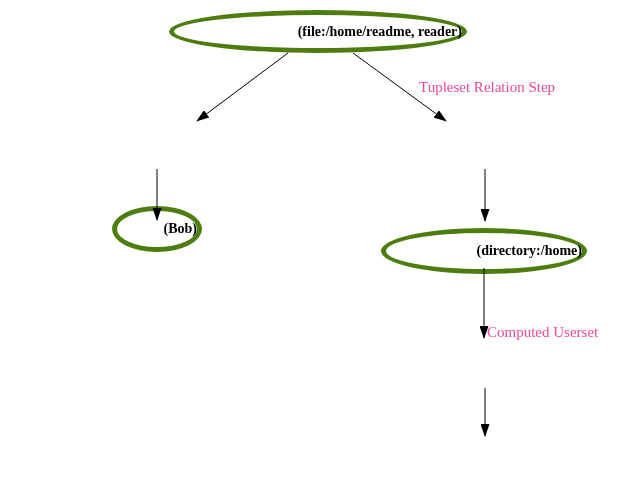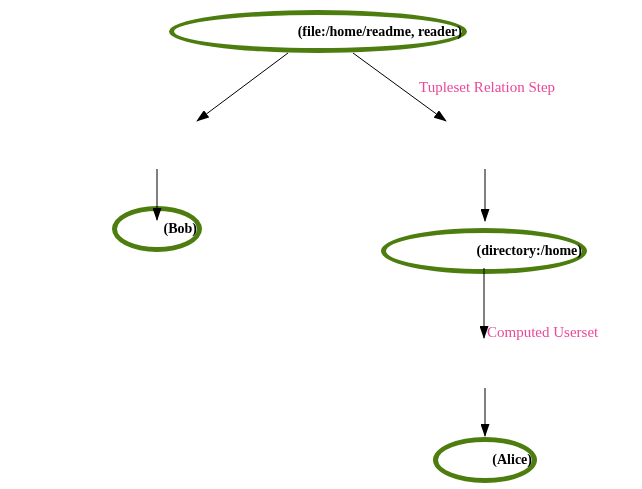--- a/index.html
+++ b/index.html
@@ -65,23 +65,20 @@
 
   <div class="node" style="left:112px; top:206px; width:90px; height:46px;">
     <span class="node-label">(Bob)</span>
   </div>
 
   <div class="node" style="left:381px; top:228px; width:206px; height:46px;">
     <span class="node-label">(directory:/home)</span>
   </div>
 
 
-  <div class="node" style="left:433px; top:437px; width:104px; height:46px;">
-    <span class="node-label">(Alice)</span>
-  </div>
 
   <svg class="edge-layer" viewBox="0 0 642 489" xmlns="http://www.w3.org/2000/svg">
     <defs>
       <marker id="arrowhead" markerUnits="userSpaceOnUse" markerWidth="13" markerHeight="9" refX="12" refY="4.5" orient="auto">
         <path d="M0,0 L13,4.5 L0,9 z" fill="#000000"></path>
       </marker>
     </defs>
     <line x1="288" y1="53" x2="197" y2="121" marker-end="url(#arrowhead)"></line>
     <line x1="353" y1="53" x2="446" y2="121" marker-end="url(#arrowhead)"></line>
     <line x1="157" y1="169" x2="157" y2="220" marker-end="url(#arrowhead)"></line>

